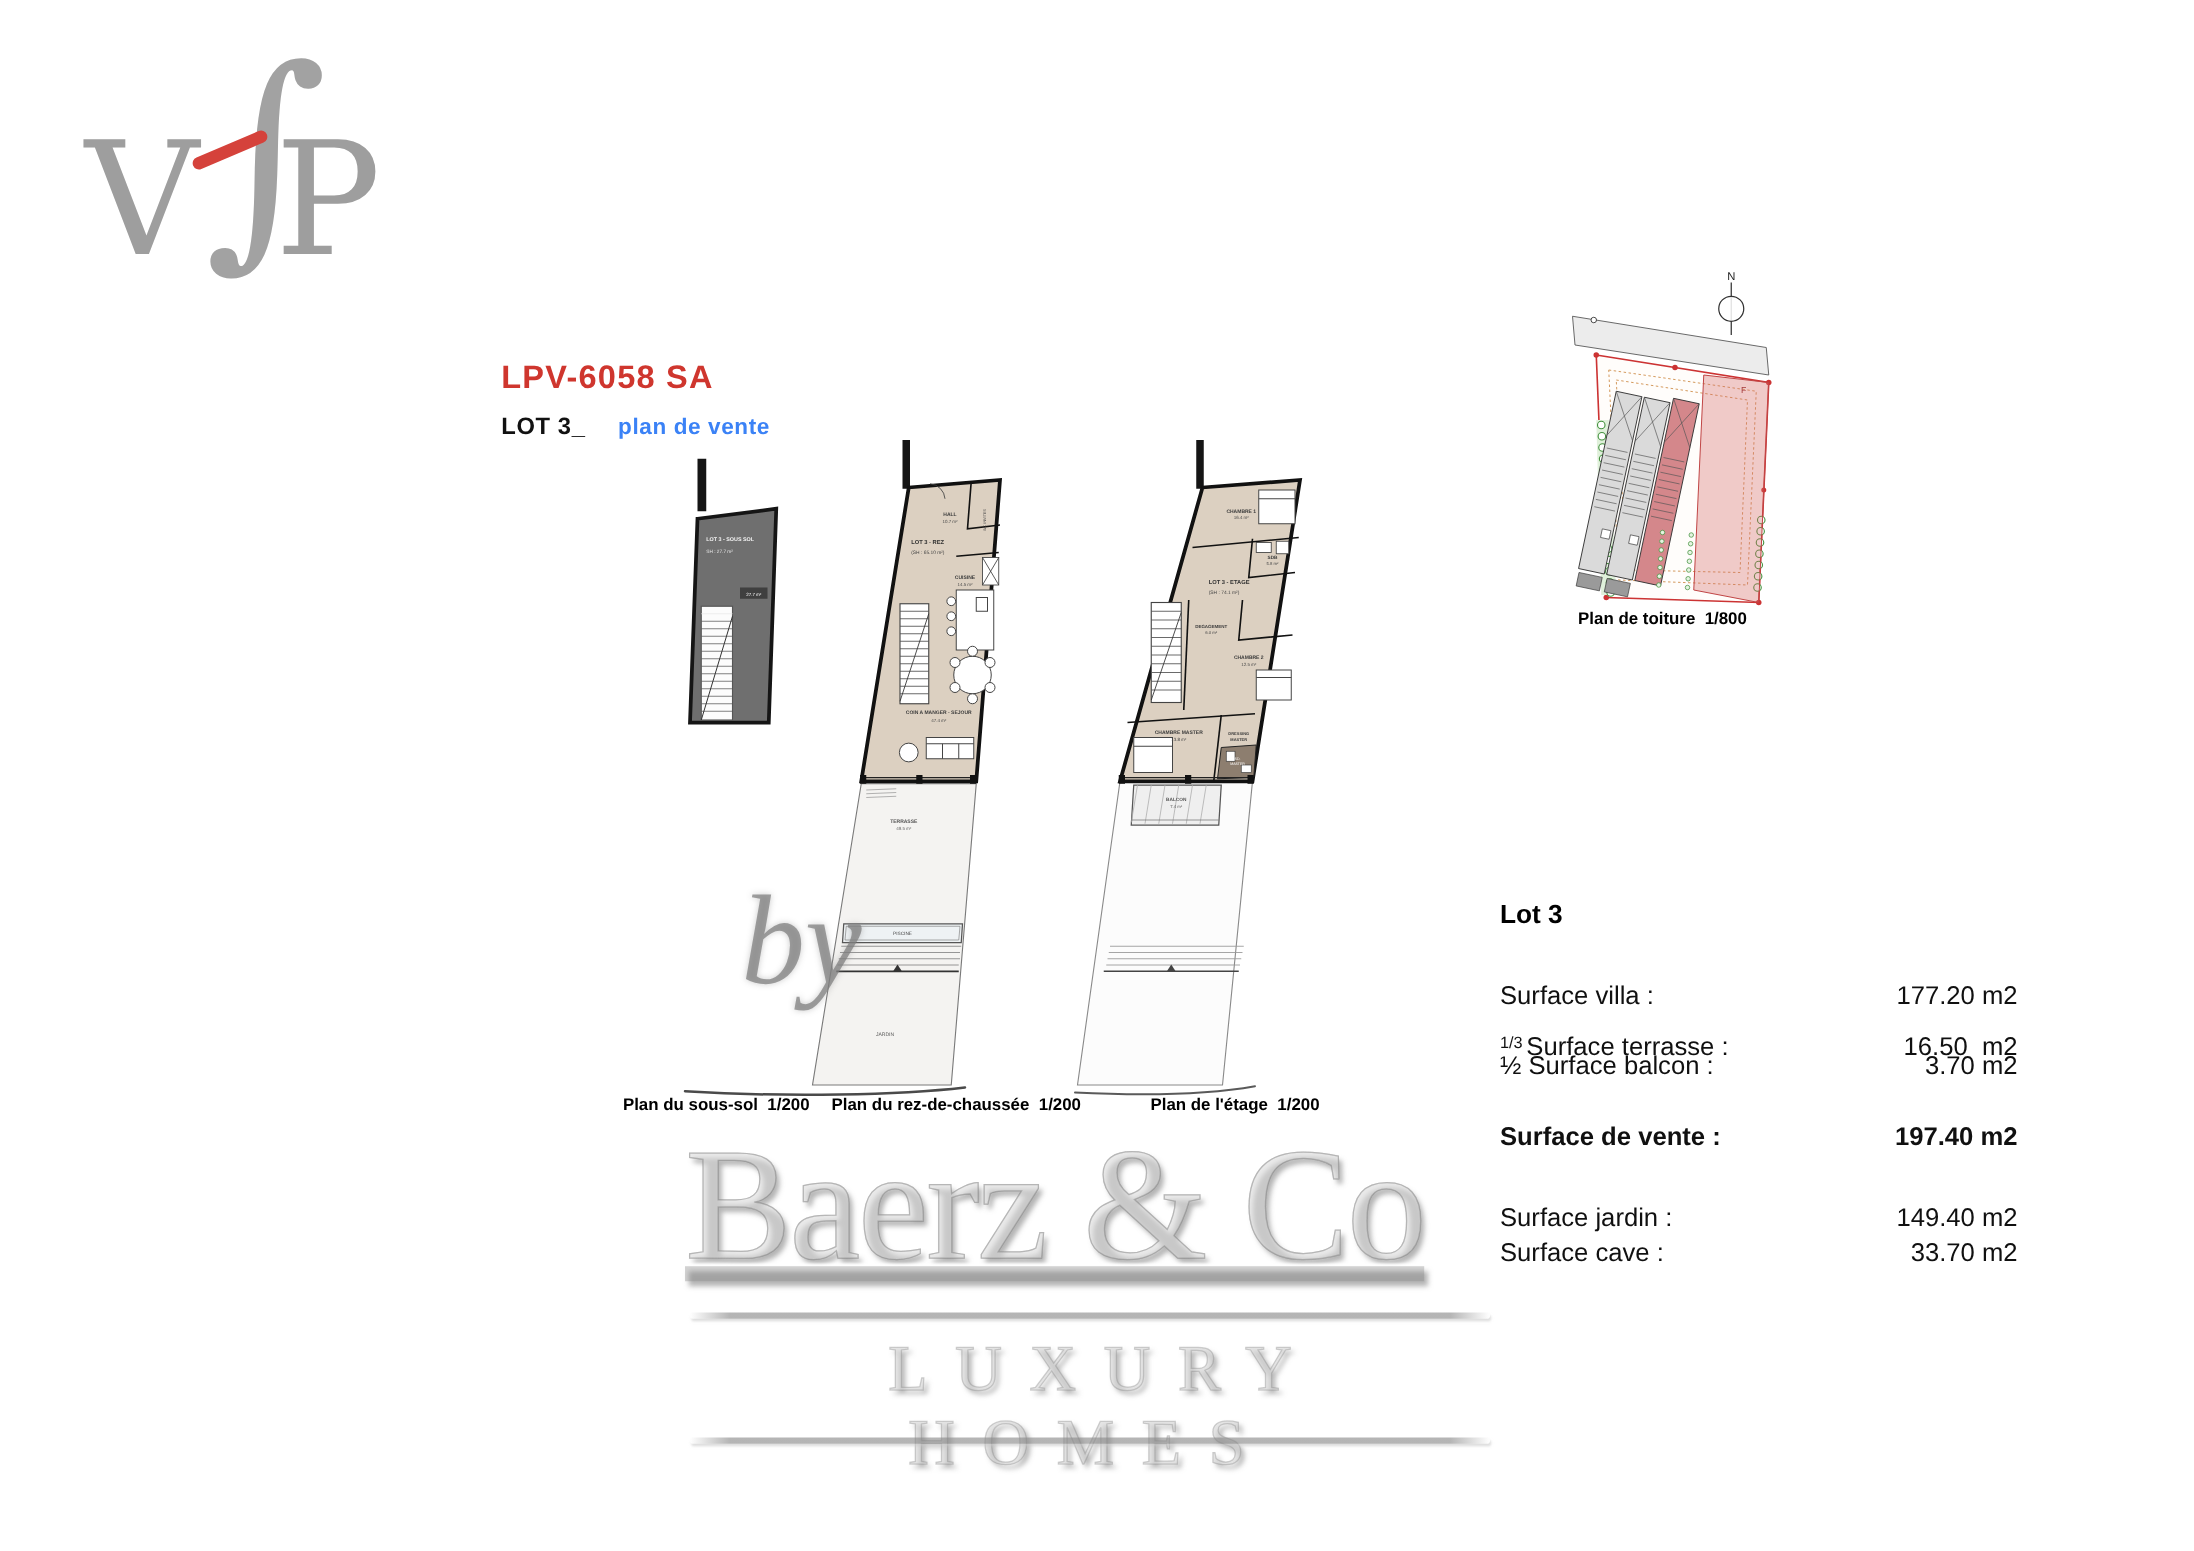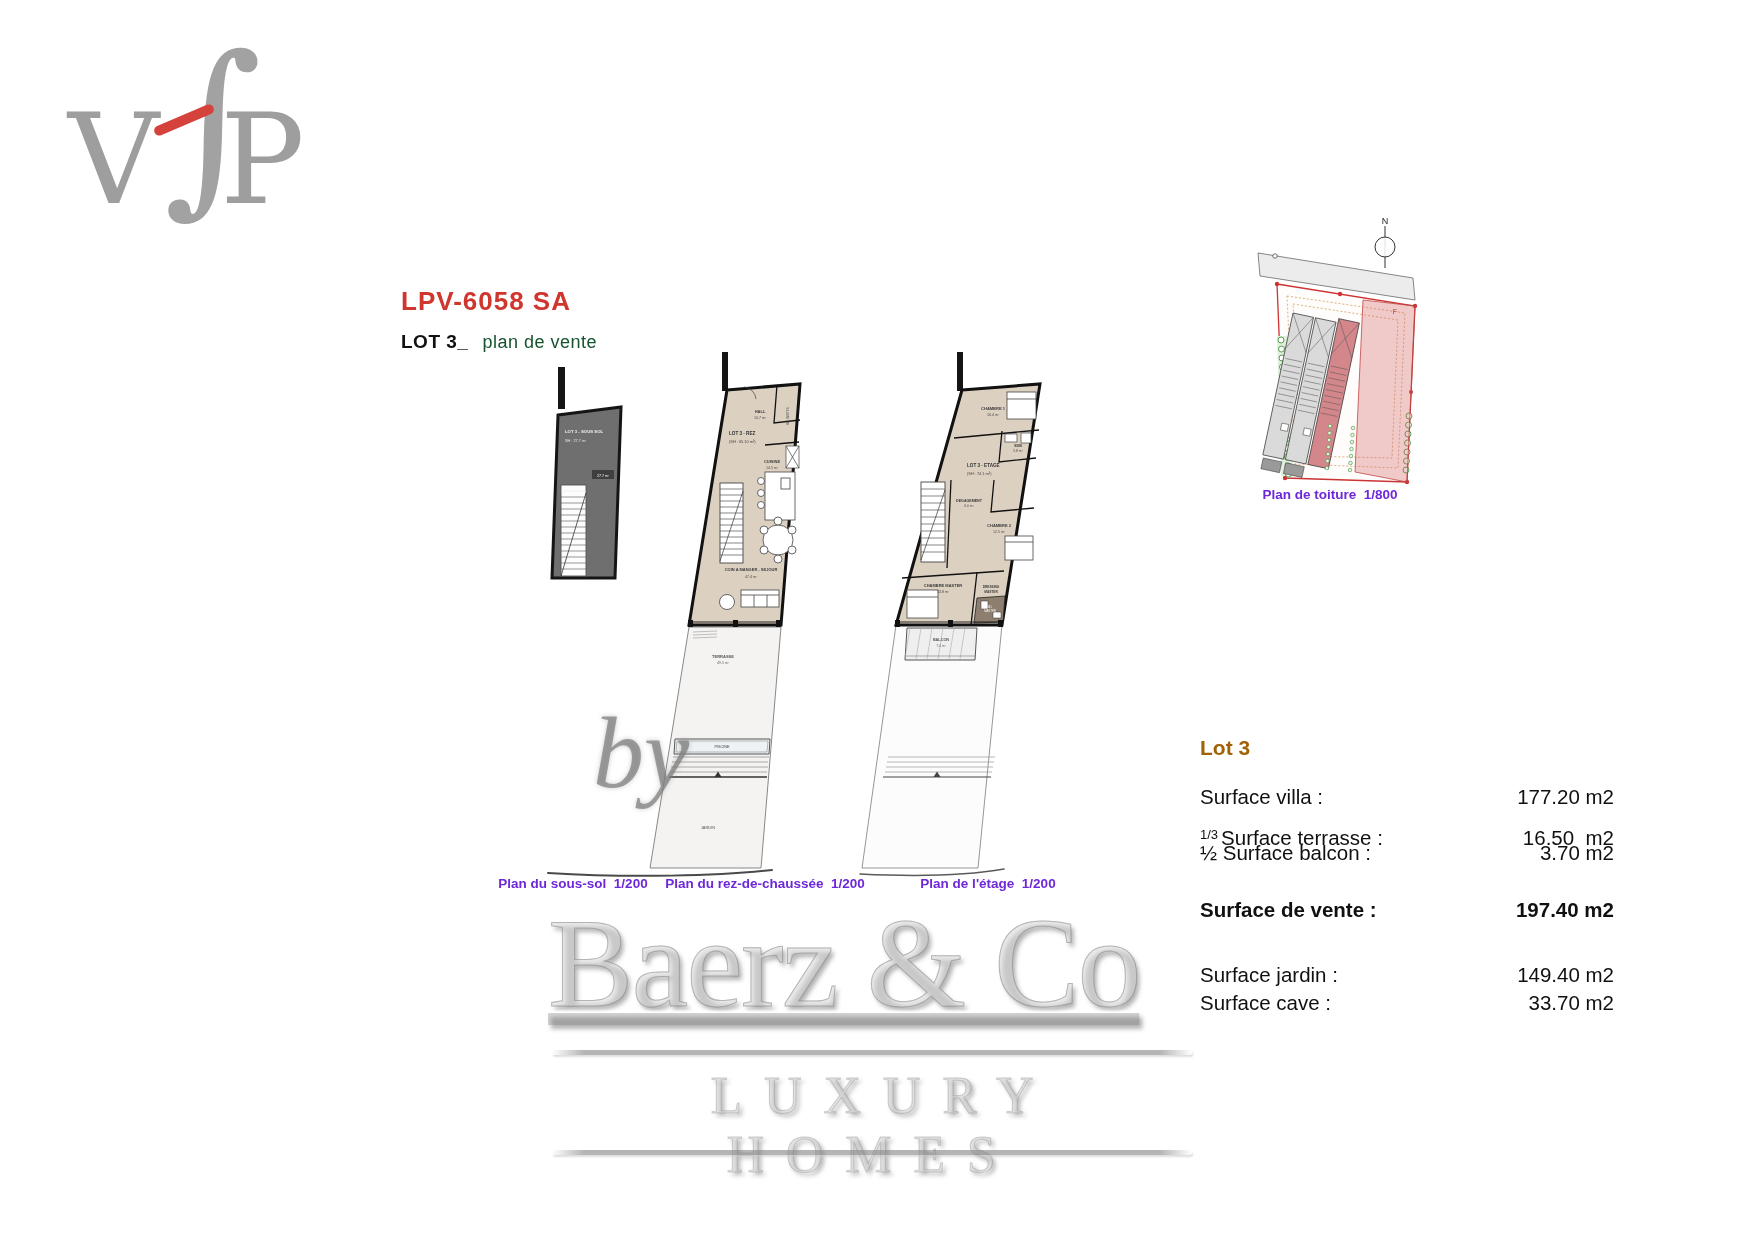--- a/index.html
+++ b/index.html
@@ -14,33 +14,33 @@
   .logo .p{left:160px;top:52px;font-size:126px;}
   .logo .f{left:104px;top:-14px;font-size:188px;color:#a2a2a2;}
   .logo .slash{position:absolute;left:92px;top:70px;width:64px;height:10px;background:#d5423b;
        border-radius:5px;transform:rotate(-23deg);}
 
   
   .hdr{position:absolute;left:401px;top:286px;}
   .hdr .code{font-size:26px;font-weight:bold;color:#cf362e;letter-spacing:1px;}
   .hdr .lotline{margin-top:14px;font-size:18px;color:#222;}
   .hdr .lotline b{font-size:19px;color:#111;letter-spacing:0.5px;}
-  .hdr .lotline .sub{margin-left:14px;font-weight:normal;color:#14532d;letter-spacing:0.5px;}
+  .hdr .lotline .sub{margin-left:26px;font-weight:bold;color:#3b82f6;letter-spacing:0.5px;}
 
   
   .plansvg{position:absolute;}
   svg text{font-family:"Liberation Sans",sans-serif;}
 
   
-  .cap{position:absolute;font-size:13.5px;font-weight:bold;color:#6d28d9;text-align:center;
+  .cap{position:absolute;font-size:13.5px;font-weight:bold;color:#000000;text-align:center;
        white-space:pre;z-index:6;}
 
   
   .surfaces{position:absolute;left:1200px;top:720px;width:414px;height:310px;color:#101010;z-index:6;}
-  .surfaces .title{position:absolute;left:0;top:16px;font-size:21px;font-weight:bold;color:#a16207;}
+  .surfaces .title{position:absolute;left:0;top:0;font-size:21px;font-weight:bold;color:#000000;}
   .srow{position:absolute;left:0;width:100%;display:flex;justify-content:space-between;
         font-size:20.5px;line-height:26px;}
   .srow .lbl{white-space:pre;}
   .srow .val{white-space:pre;}
   .srow sup{font-size:13px;vertical-align:6px;line-height:0;}
   .srow sup:not(:empty){margin-right:3px;}
   .srow.bold{font-weight:bold;}
   .r0{top:64px;} .r1{top:105px;} .r2{top:120px;} .r3{top:177px;} .r4{top:242px;} .r5{top:270px;}
 
   

